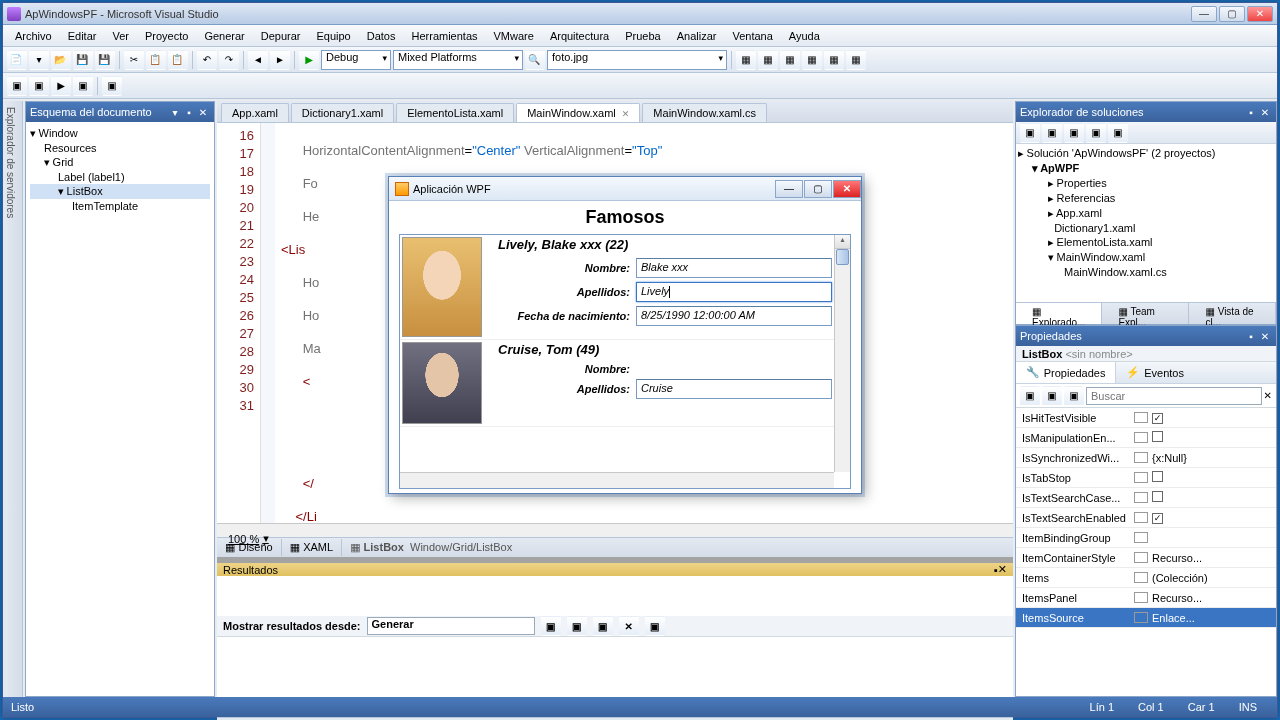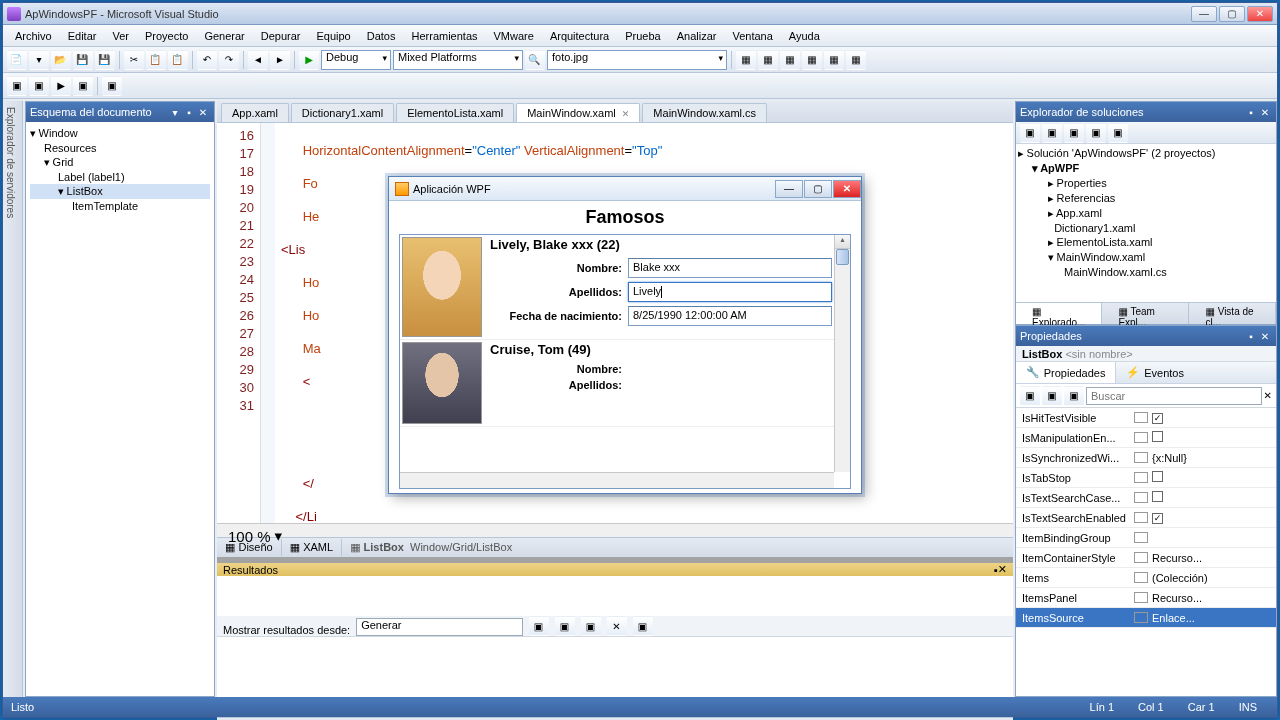--- a/index.html
+++ b/index.html
@@ -47,34 +47,34 @@
 .editor-area { position: absolute; left: 214px; right: 264px; top: 0; bottom: 0; display: flex; flex-direction: column; }
 .tabs { height: 22px; background: linear-gradient(#e4eaf2,#d4dce8); border-bottom: 1px solid #b5c5da; display: flex; align-items: flex-end; font-size: 11px; padding-left: 4px; }
 .tab { padding: 3px 10px; border: 1px solid #b5c5da; border-bottom: none; background: #e4eaf2; margin-right: 2px; border-radius: 2px 2px 0 0; }
 .tab.active { background: #fff; }
 .tab .x { margin-left: 6px; color: #888; font-size: 9px; }
 .code { flex: 1; background: #fff; position: relative; display: flex; font-family: Consolas, monospace; font-size: 13px; overflow: hidden; }
 .gutter { width: 44px; background: #fff; border-right: 1px solid #e0e0e0; text-align: right; padding: 4px 6px 0 0; color: #7f1d1d; }
 .gutter div { height: 18px; line-height: 18px; }
 .code-body { flex: 1; padding: 4px 6px; white-space: pre; color: #000; }
 .code-body .ln { height: 18px; line-height: 18px; }
-.code-body .attr { color: #c2410c; }
+.code-body .attr { color: #737373; }
 .code-body .str { color: #0066cc; }
 .code-body .tag { color: #800; }
 .fold-col { width: 14px; background: #f4f8fc; }
 
 .bottom-strip { height: 20px; background: linear-gradient(#e4eaf2,#d4dce8); border-top: 1px solid #b5c5da; display: flex; align-items: center; font-size: 11px; }
 .bottom-strip .bt { padding: 2px 8px; border-right: 1px solid #b5c5da; }
 .bottom-strip .bc { flex: 1; padding: 0 8px; color: #555; }
 
 
 .results { background: #fff; border-top: 6px solid #a3a3a3; display: flex; flex-direction: column; gap: 40px; }
 .results-hdr { height: 18px; background: linear-gradient(#eed488,#e0c060); font-size: 11px; display: flex; align-items: center; padding: 0 6px; }
 .results-hdr .sp { flex: 1; }
-.results-filter { height: 22px; display: flex; align-items: flex-end; padding: 0 6px; font-size: 11px; background: #f0f4f8; border-bottom: 1px solid #d0d8e0; gap: 6px; }
+.results-filter { height: 22px; display: flex; align-items: center; padding: 0 6px; font-size: 11px; background: #f0f4f8; border-bottom: 1px solid #d0d8e0; gap: 6px; font-weight: bold; }
 .results-filter .combo { height: 18px; border: 1px solid #9ab; background: #fff; padding: 0 120px 0 4px; font-size: 11px; }
 .results-body { flex: 1; background: #fff; }
 .results-tabs { height: 22px; background: linear-gradient(#e4eaf2,#d4dce8); border-top: 1px solid #b5c5da; display: flex; align-items: center; font-size: 11px; }
 .results-tabs .rt { padding: 2px 8px; display: flex; align-items: center; gap: 4px; }
 .rt-icon { width: 12px; height: 12px; background: #e03030; border-radius: 50%; }
 .rt-icon2 { width: 12px; height: 12px; background: #666; }
 
 
 .right { position: absolute; right: 0; top: 0; bottom: 0; width: 262px; display: flex; flex-direction: column; }
 .sol-exp { border: 1px solid #8aa6c8; background: #fff; display: flex; flex-direction: column; }
@@ -123,28 +123,28 @@
 .listbox .sb { position: absolute; right: 0; top: 0; bottom: 16px; width: 16px; background: #f0f0f0; border-left: 1px solid #c8c8c8; }
 .listbox .sb .thumb { position: absolute; top: 14px; left: 1px; right: 1px; height: 16px; background: linear-gradient(90deg,#d8e4f4,#a8c4e8); border: 1px solid #7a9cc4; border-radius: 2px; }
 .listbox .sb .arr { position: absolute; left: 0; right: 0; height: 14px; text-align: center; font-size: 8px; color: #666; background: linear-gradient(#f8f8f8,#e0e0e0); }
 .listbox .sb .arr.up { top: 0; border-bottom: 1px solid #c8c8c8; }
 .listbox .sbh { position: absolute; left: 0; right: 16px; bottom: 0; height: 16px; background: #f0f0f0; border-top: 1px solid #c8c8c8; }
 .item { display: flex; padding: 2px 18px 2px 2px; border-bottom: 1px solid #eee; }
 .photo { width: 80px; height: 100px; background: linear-gradient(#f0d098,#d8a860); border: 1px solid #999; flex-shrink: 0; position: relative; overflow: hidden; }
 .photo.p1::after { content: ""; position: absolute; inset: 0; background: radial-gradient(ellipse 34px 44px at 50% 38%, #f5d5b8 0 55%, transparent 56%), linear-gradient(#e8c070,#c89040); }
 .photo.p2 { height: 82px; }
 .photo.p2::after { content: ""; position: absolute; inset: 0; background: radial-gradient(ellipse 30px 40px at 50% 40%, #e5c5a8 0 55%, transparent 56%), linear-gradient(#707080,#404050); }
-.item-r { flex: 1; padding-left: 8px; }
+.item-r { flex: 1; padding-left: 16px; font-style: italic; }
 .item-h { font-weight: bold; font-size: 13px; margin-bottom: 6px; }
 .fld { display: flex; align-items: center; margin-bottom: 4px; font-size: 11px; }
 .fld .lbl { width: 138px; text-align: right; font-weight: bold; padding-right: 6px; }
 .fld .val { flex: 1; height: 20px; border: 1px solid #7a9cc4; border-top-color: #5a7fa4; background: #fff; padding: 2px 4px; }
 .fld .val.sel { border-color: #3a75c4; box-shadow: 0 0 2px #5a95e4; }
 .cursor { display: inline-block; width: 1px; height: 12px; background: #000; vertical-align: middle; }
-.zoom { position: absolute; left: 225px; bottom: 152px; font-size: 15px; display: flex; align-items: center; gap: 4px; }
+.zoom { position: absolute; left: 225px; bottom: 152px; font-size: 11px; display: flex; align-items: center; gap: 4px; text-decoration: underline; }
 </style>
 </head>
 <body>
 
 <div class="vs-window">
   <div class="titlebar">
     <div class="icon"></div>
     <div class="ttl">ApWindowsPF - Microsoft Visual Studio</div>
     <div class="win-btns">
       <div class="win-btn">—</div>
@@ -474,20 +474,21 @@
       </div>
       <div class="item">
         <div class="photo p2"></div>
         <div class="item-r">
           <div class="item-h">Cruise, Tom (49)</div>
           <div class="fld">
               <div class="lbl">Nombre:</div>
             </div>
           <div class="fld">
               <div class="lbl">Apellidos:</div>
+              <div class="val">Cruise</div>
             </div>
         </div>
       </div>
       <div class="sb">
         <div class="arr up">▴</div>
         <div class="thumb"></div>
       </div>
       <div class="sbh"></div>
     </div>
   </div>

